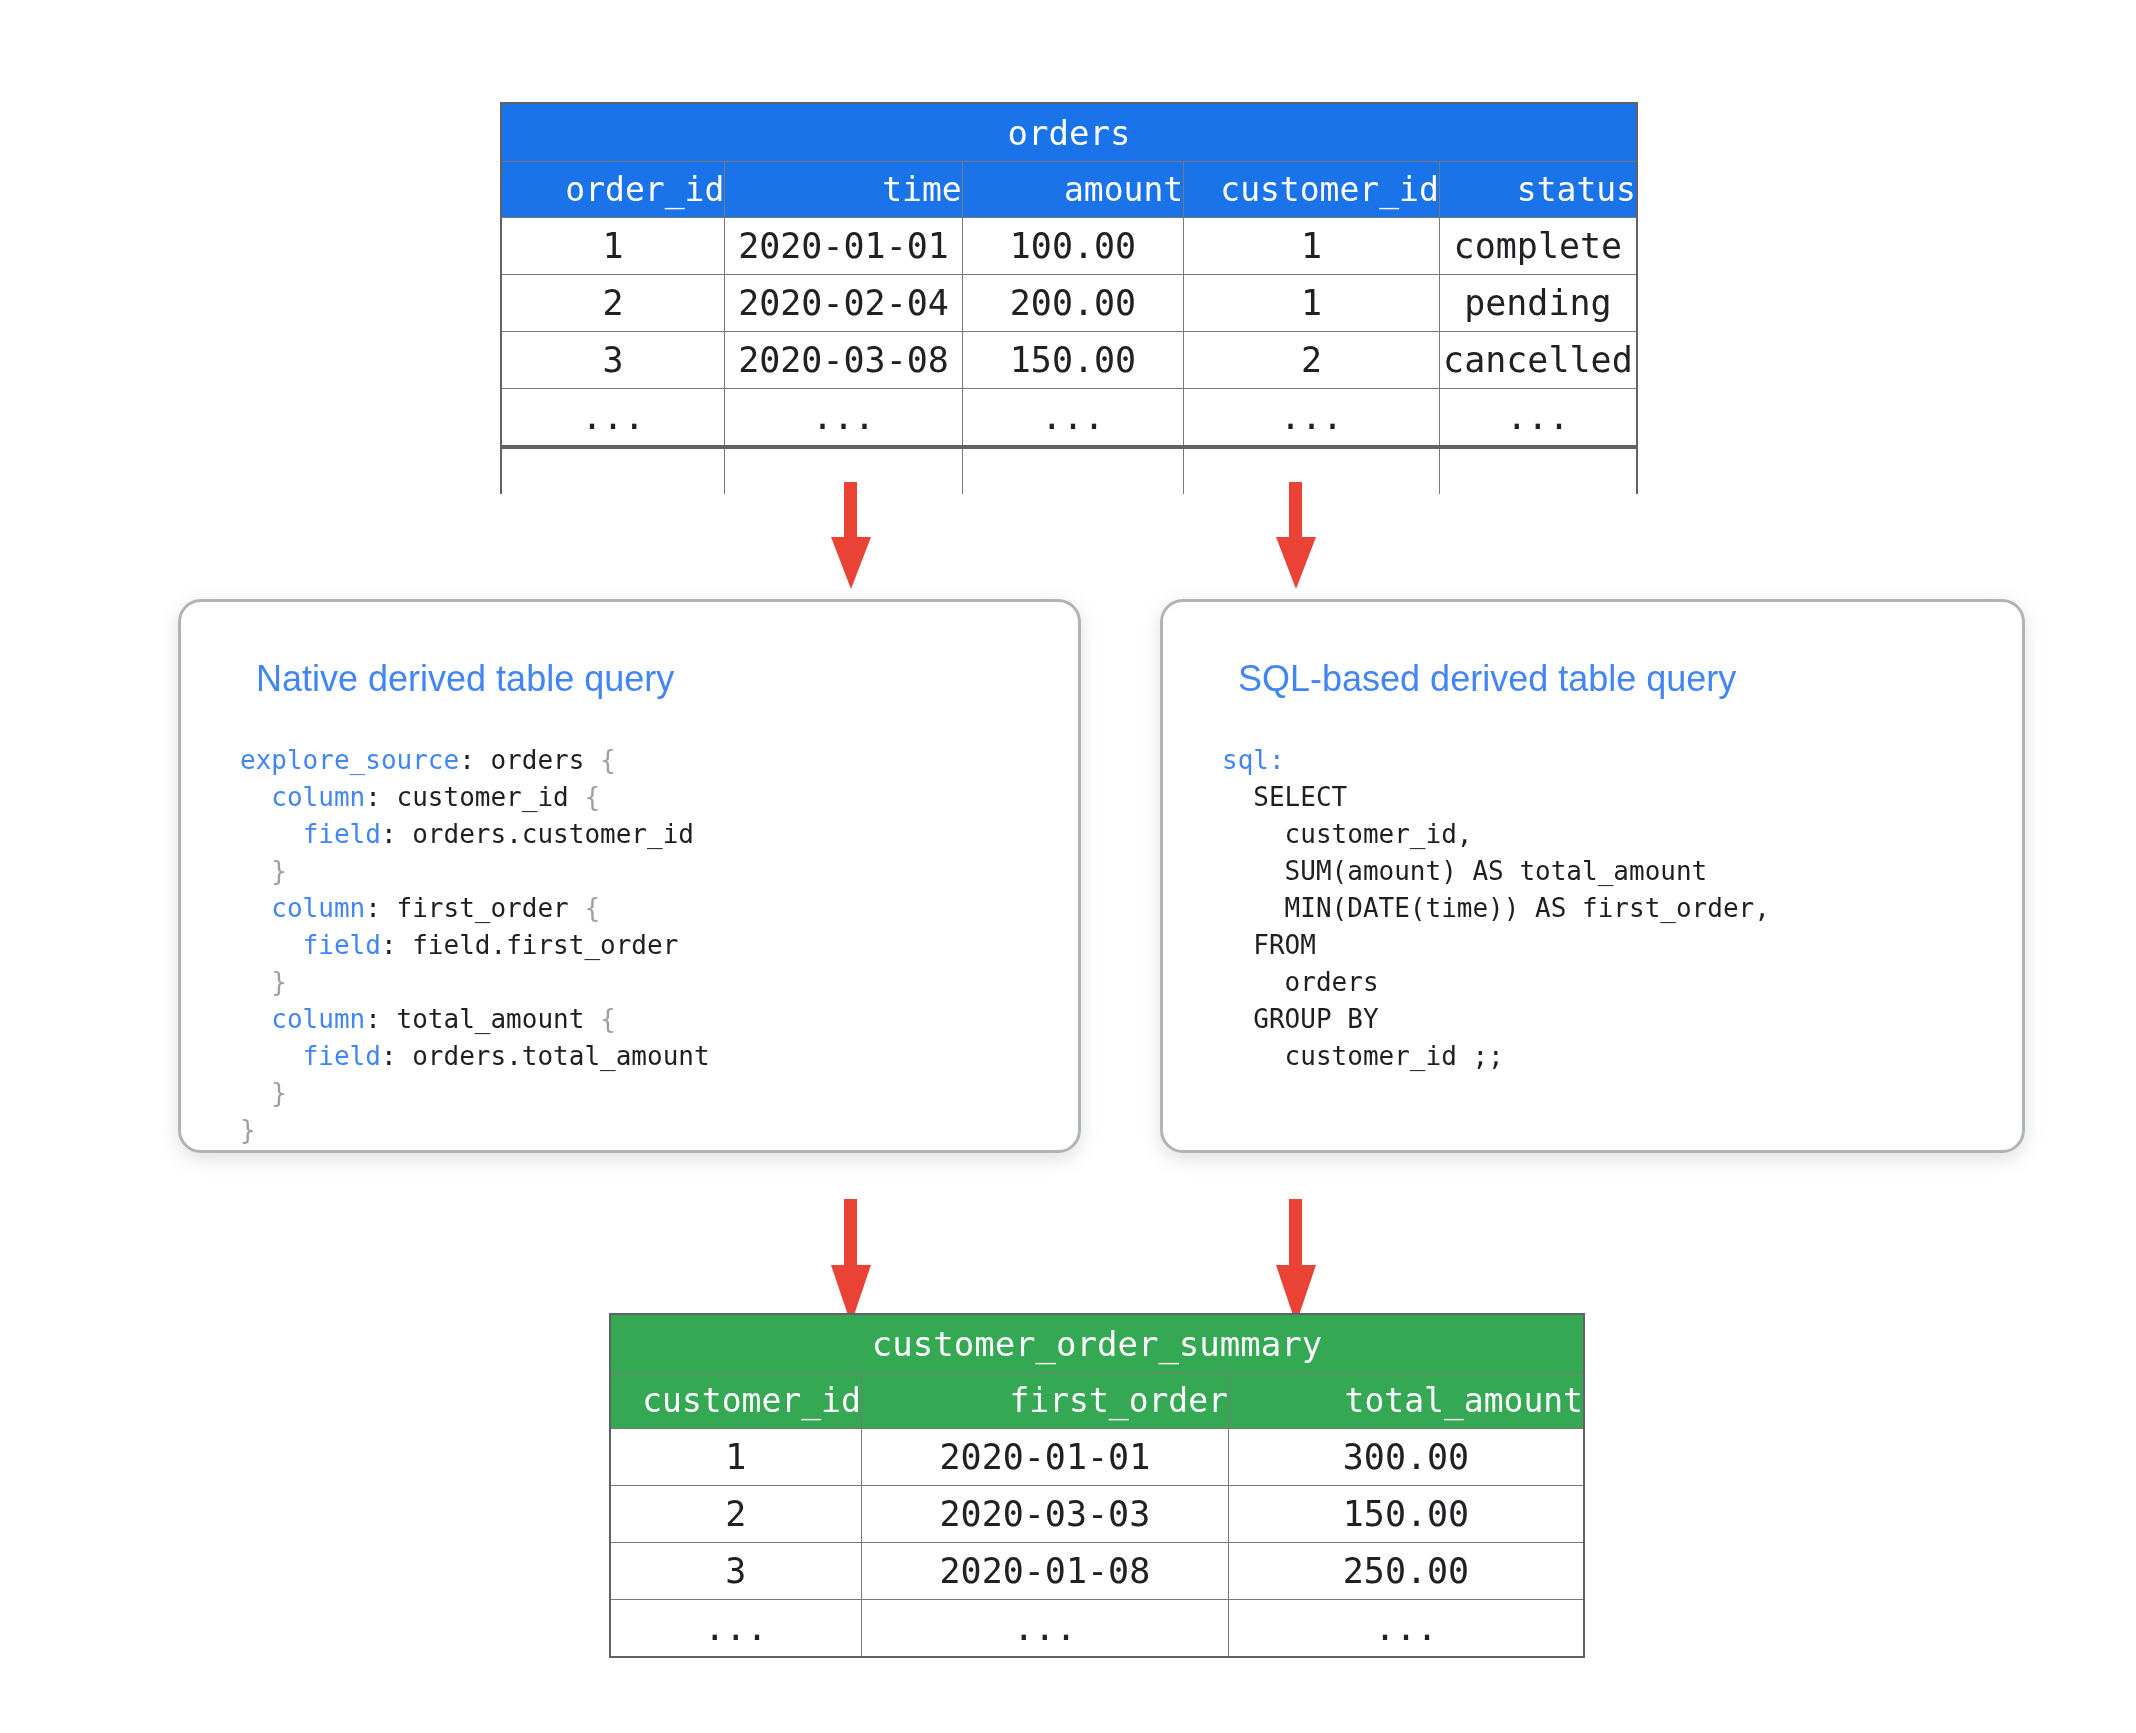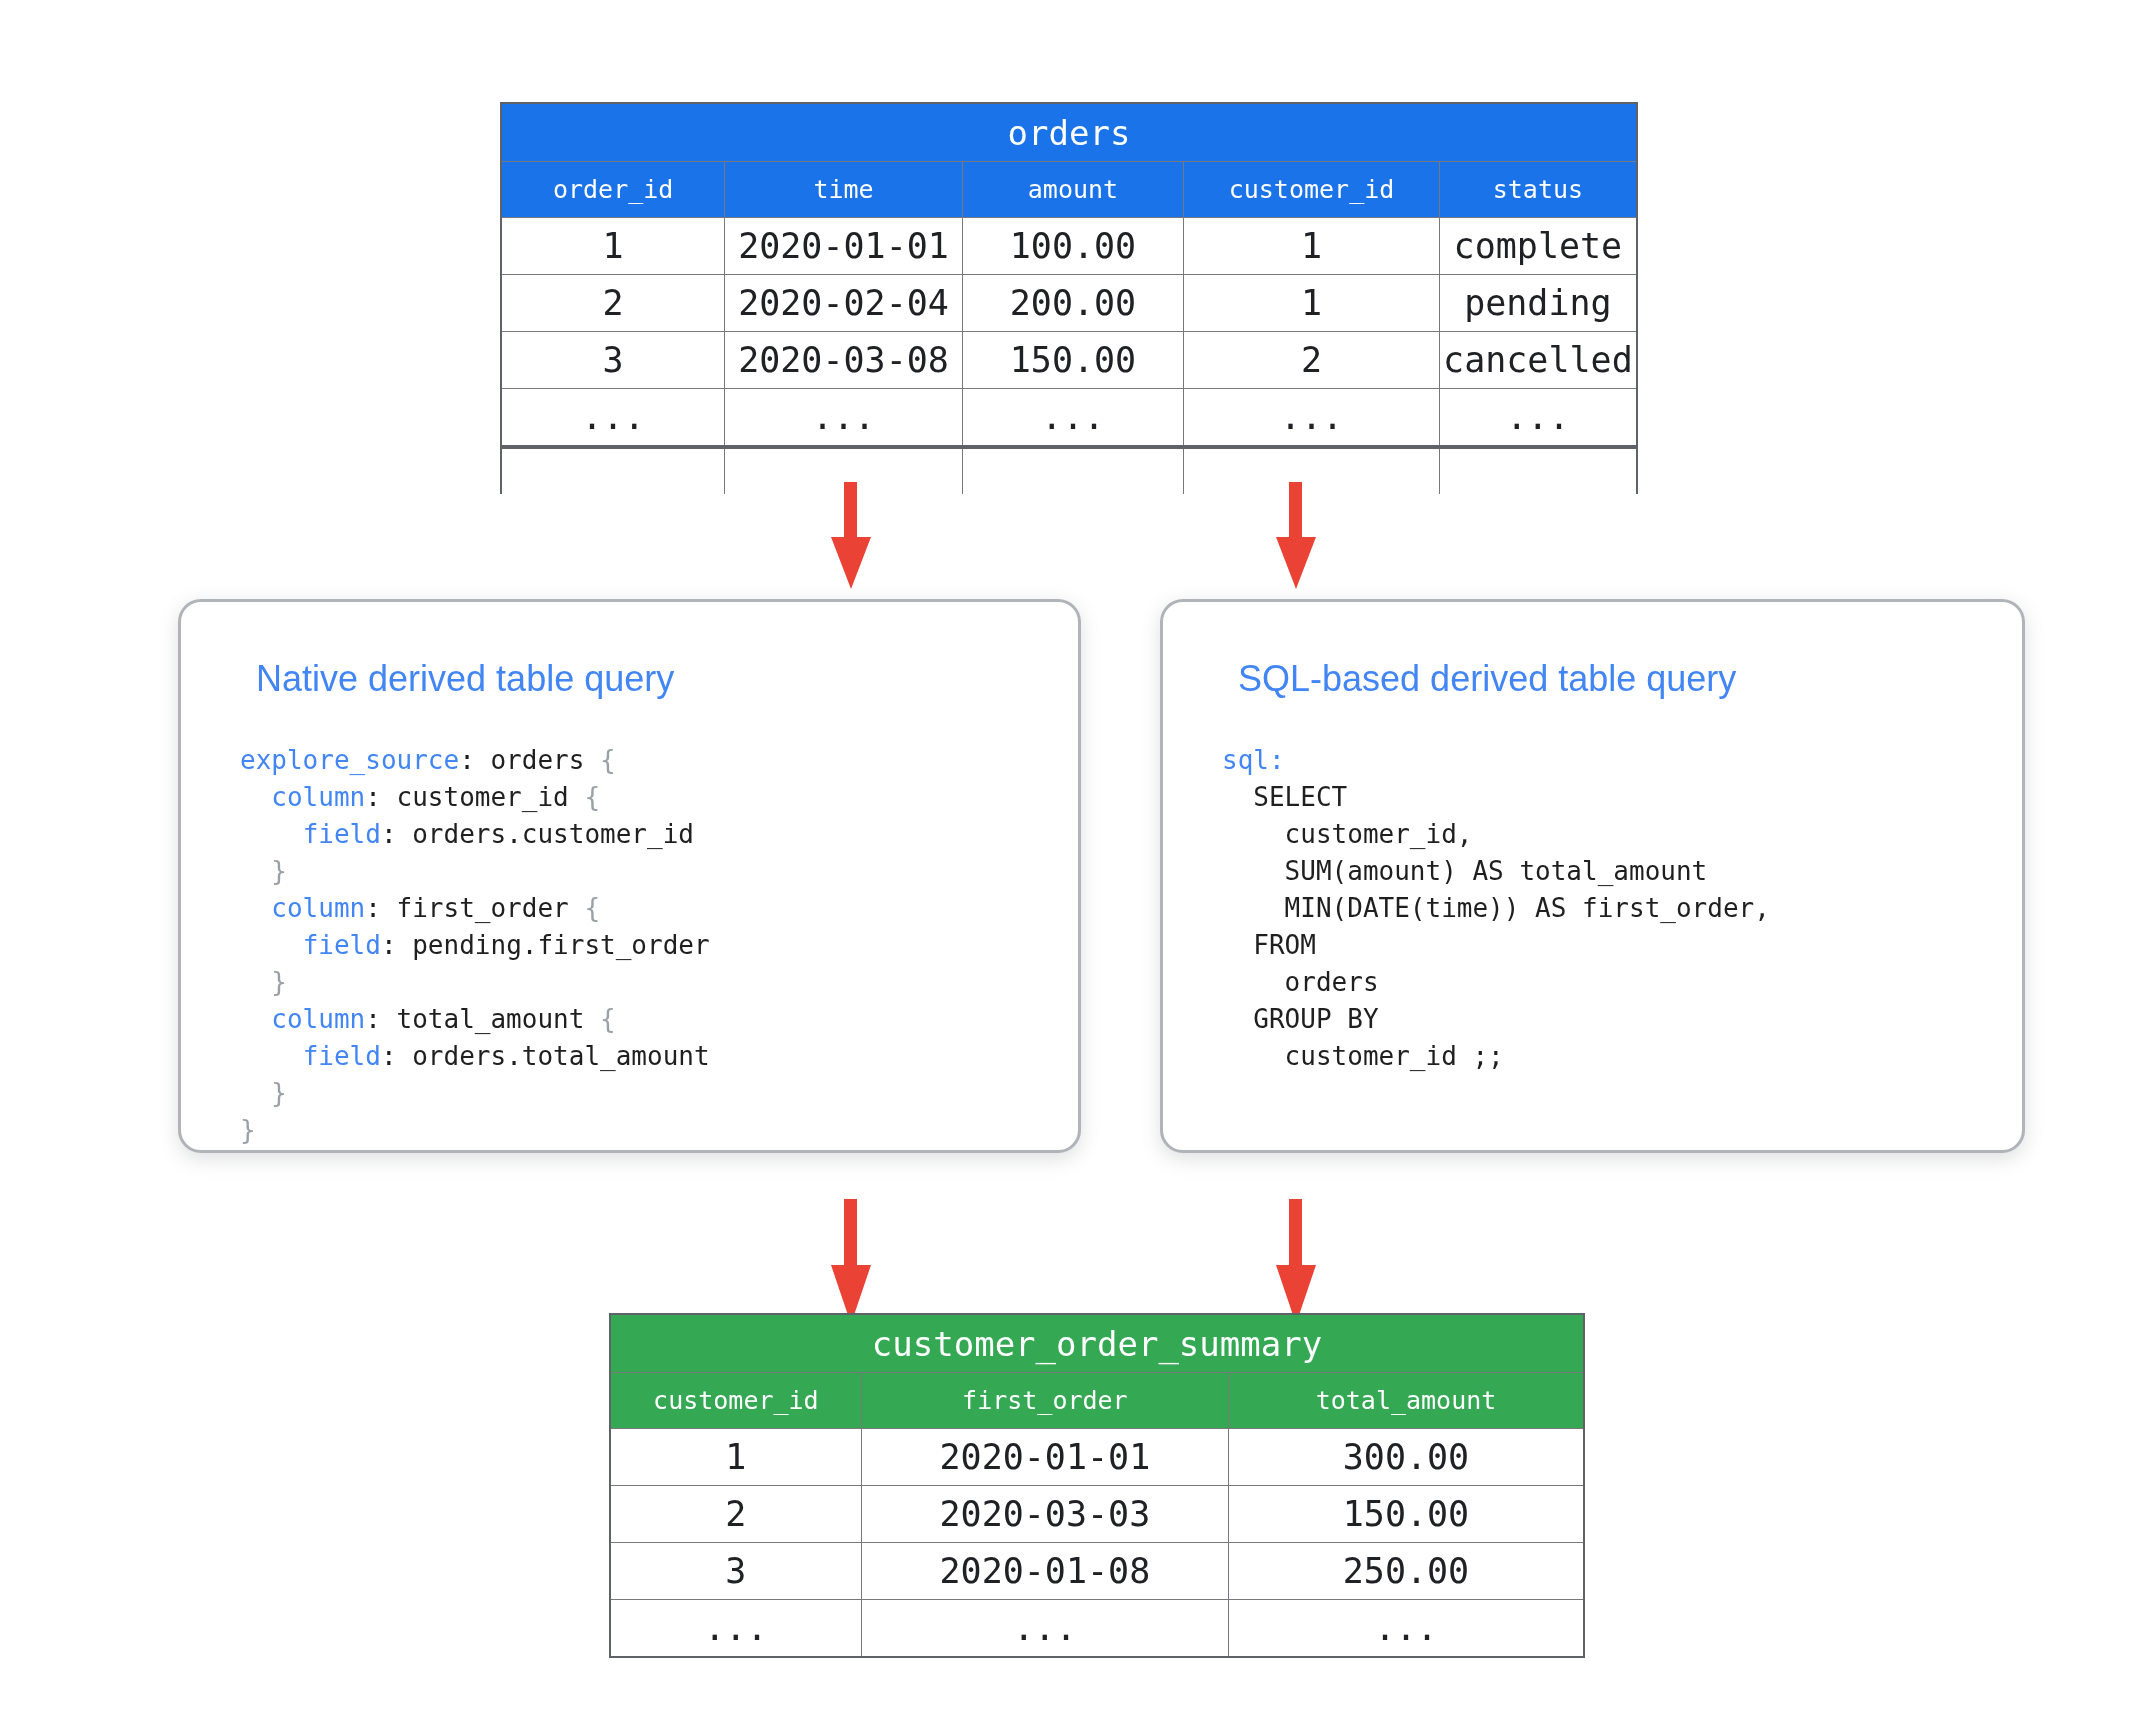--- a/index.html
+++ b/index.html
@@ -14,21 +14,21 @@
   
   .tbl { width:100%; border-collapse:collapse; table-layout:fixed;
          border:2.7px solid #5f6368; background:#ffffff; }
   .tbl td, .tbl th { border:1.8px solid #77797c; text-align:center; vertical-align:middle;
          font-family:"DejaVu Sans Mono","Liberation Mono",monospace; font-weight:400;
          overflow:hidden; padding:0; }
   .title-cell { color:#ffffff; font-family:"Liberation Sans",sans-serif;
          font-weight:bold; font-size:34px; height:57px; }
   .blue  { background:#1a73e8; }
   .green { background:#34a853; }
-  .hdr th { color:#ffffff; font-size:25px; height:55px; }
+  .hdr th { color:#ffffff; font-size:33px; height:55px;text-align:right; }
   .data td { color:#202124; font-size:35px; height:56px; }
   .dots td { color:#202124; font-size:35px; height:56px; border-bottom:4.5px solid #5f6368; }
   .ghost td { height:62px; }
 
   #orders-clip { position:absolute; left:500px; top:102px; width:1138px; height:392px;
                  overflow:hidden; }
   #summary-wrap { position:absolute; left:586px; top:1313px; width:976px;margin-left:23px; }
 
   
   .arrow { position:absolute; width:41px; display:flex; flex-direction:column; align-items:center; }
@@ -130,21 +130,21 @@
   </div>
 
   <div class="qbox" id="box-native">
     <h2>Native derived table query</h2>
     <div class="code">
       <div class="code-line"><span class="tk-i"></span><span class="tk-k">explore_source</span><span class="tk-p">: </span><span class="tk-v">orders </span><span class="tk-b">{</span></div>
       <div class="code-line"><span class="tk-i">  </span><span class="tk-k">column</span><span class="tk-p">: </span><span class="tk-v">customer_id </span><span class="tk-b">{</span></div>
       <div class="code-line"><span class="tk-i">    </span><span class="tk-k">field</span><span class="tk-p">: </span><span class="tk-v">orders.customer_id</span><span class="tk-b"></span></div>
       <div class="code-line"><span class="tk-i">  </span><span class="tk-k"></span><span class="tk-p"></span><span class="tk-v"></span><span class="tk-b">}</span></div>
       <div class="code-line"><span class="tk-i">  </span><span class="tk-k">column</span><span class="tk-p">: </span><span class="tk-v">first_order </span><span class="tk-b">{</span></div>
-      <div class="code-line"><span class="tk-i">    </span><span class="tk-k">field</span><span class="tk-p">: </span><span class="tk-v">pending.first_order</span><span class="tk-b"></span></div>
+      <div class="code-line"><span class="tk-i">    </span><span class="tk-k">field</span><span class="tk-p">: </span><span class="tk-v">field.first_order</span><span class="tk-b"></span></div>
       <div class="code-line"><span class="tk-i">  </span><span class="tk-k"></span><span class="tk-p"></span><span class="tk-v"></span><span class="tk-b">}</span></div>
       <div class="code-line"><span class="tk-i">  </span><span class="tk-k">column</span><span class="tk-p">: </span><span class="tk-v">total_amount </span><span class="tk-b">{</span></div>
       <div class="code-line"><span class="tk-i">    </span><span class="tk-k">field</span><span class="tk-p">: </span><span class="tk-v">orders.total_amount</span><span class="tk-b"></span></div>
       <div class="code-line"><span class="tk-i">  </span><span class="tk-k"></span><span class="tk-p"></span><span class="tk-v"></span><span class="tk-b">}</span></div>
       <div class="code-line"><span class="tk-i"></span><span class="tk-k"></span><span class="tk-p"></span><span class="tk-v"></span><span class="tk-b">}</span></div>
     </div>
   </div>
 
   <div class="qbox" id="box-sql">
     <h2>SQL-based derived table query</h2>

